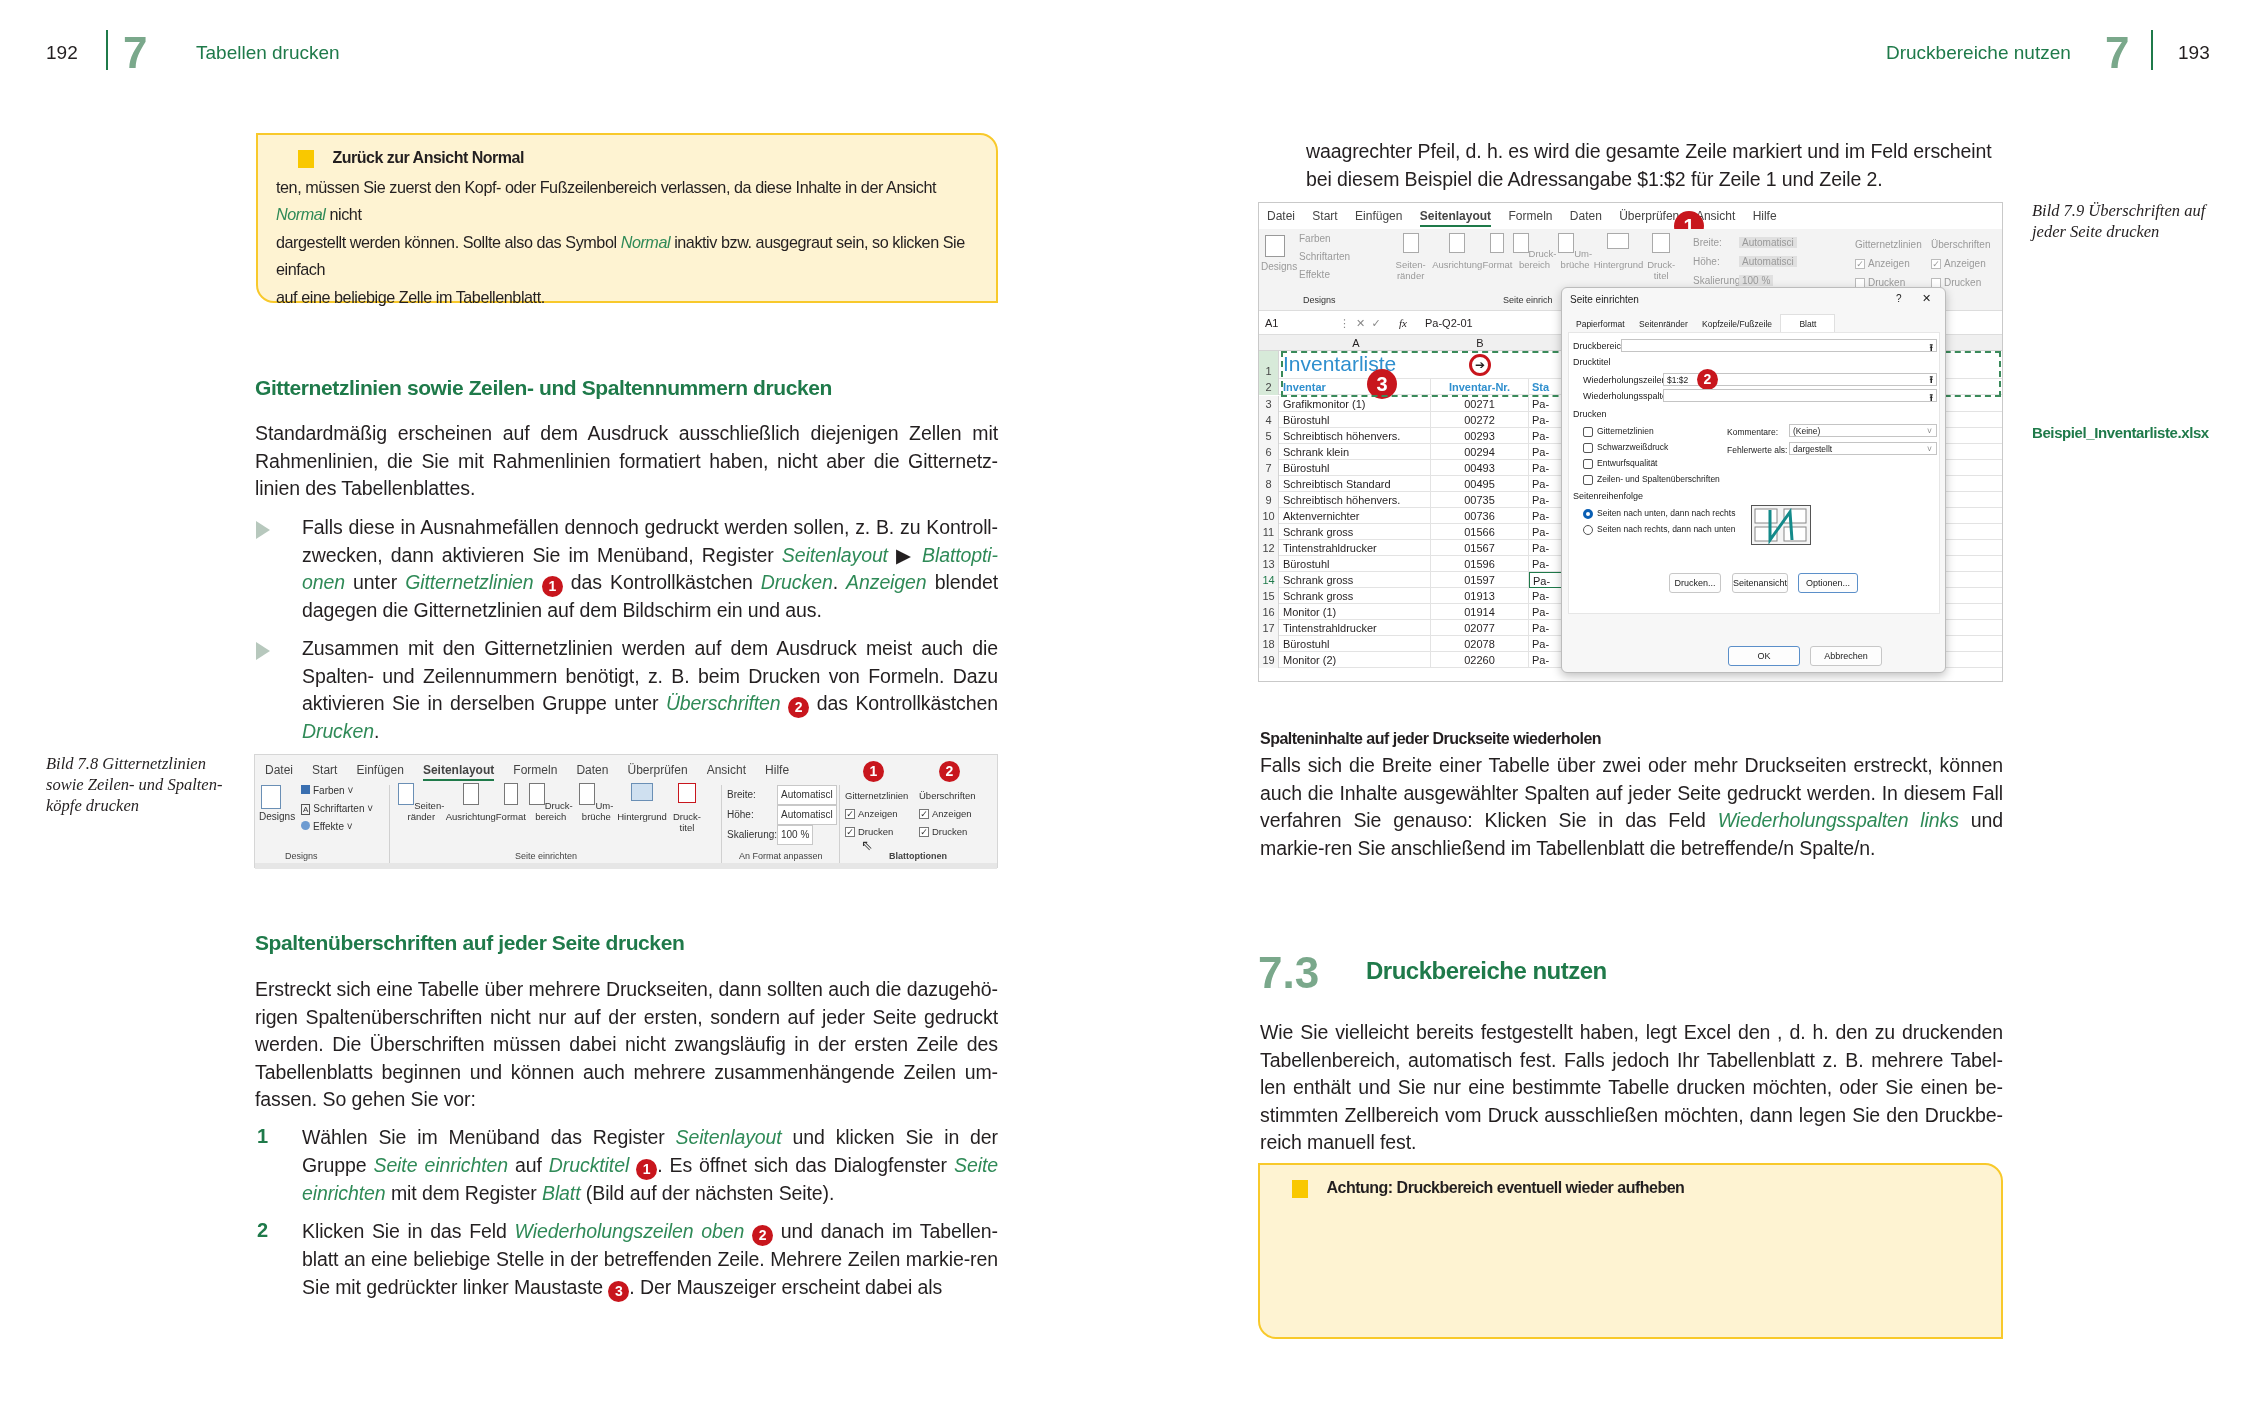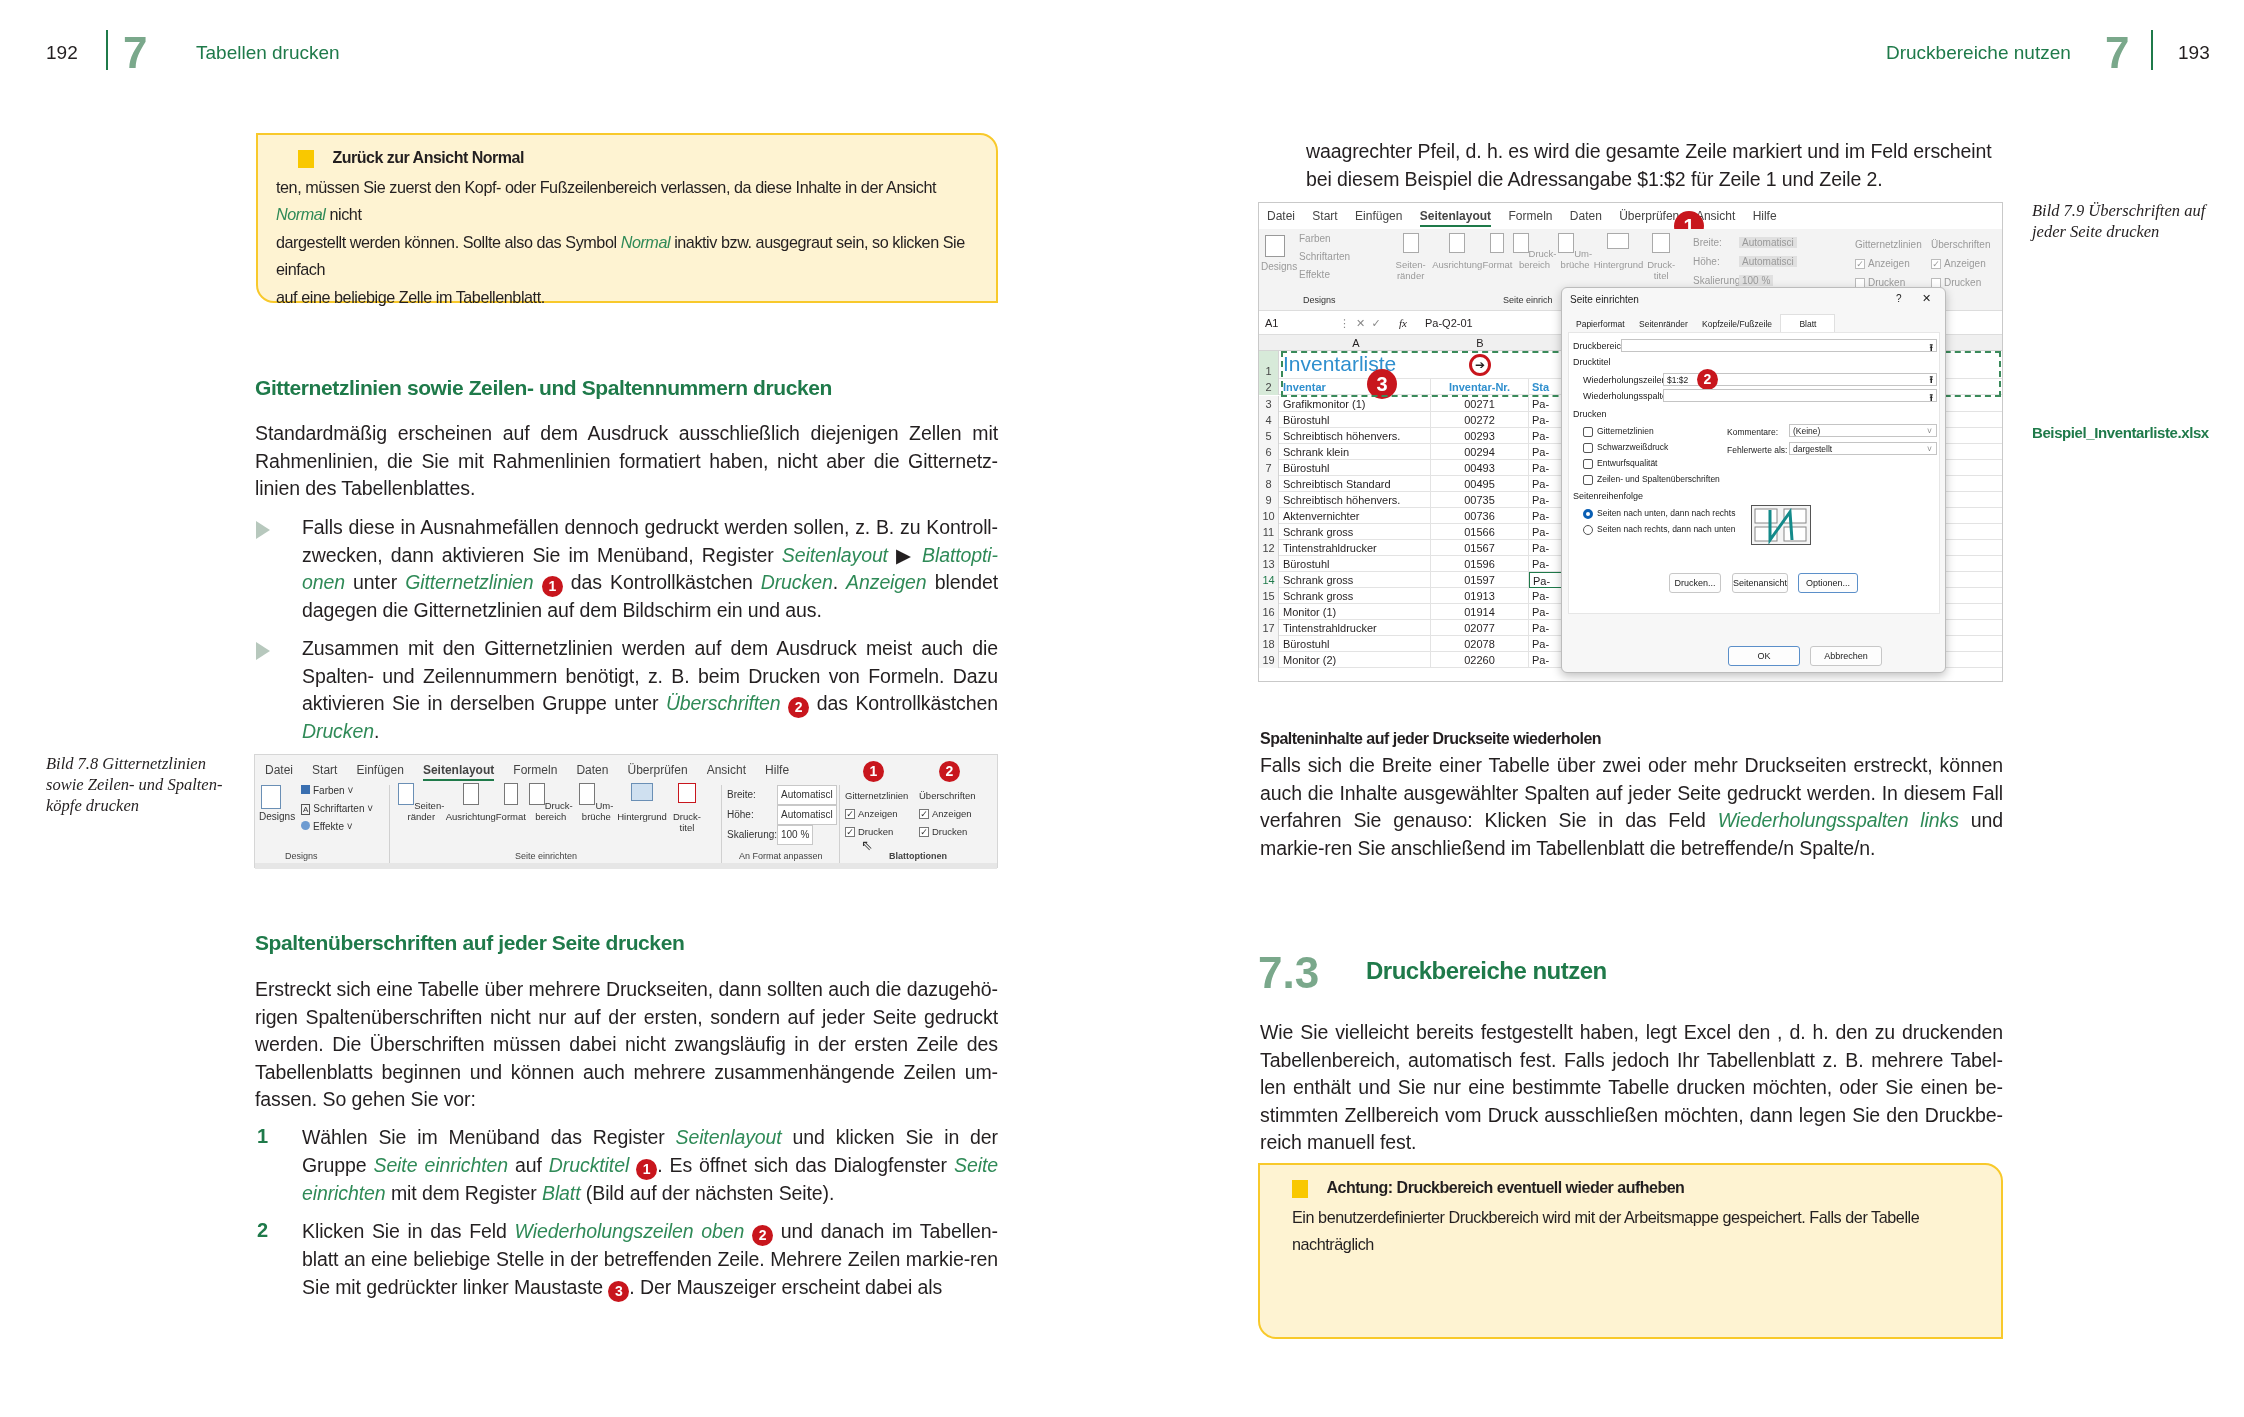--- a/index.html
+++ b/index.html
@@ -417,16 +417,15 @@
   <div class="abs" style="left:1258px;top:948px;font-size:44px;font-weight:bold;color:#7aa88b;">7.3</div>
   <div class="abs" style="left:1366px;top:957px;font-size:24px;font-weight:bold;color:#1f7a4a;letter-spacing:-0.5px;">Druckbereiche nutzen</div>
   <div class="abs body" style="left:1260px;top:1019px;width:743px;">Wie Sie vielleicht bereits festgestellt haben, legt Excel den , d. h. den zu druckenden Tabellenbereich, automatisch fest. Falls jedoch Ihr Tabellenblatt z. B. mehrere Tabel-len enthält und Sie nur eine bestimmte Tabelle drucken möchten, oder Sie einen be-stimmten Zellbereich vom Druck ausschließen möchten, dann legen Sie den Druckbe-reich manuell fest.</div>
 
   <div class="abs note" style="left:1258px;top:1163px;width:745px;height:176px;padding:14px 18px 0 32px;">
     <div style="margin-bottom:6px;">
       <span class="note-sq"></span>
       <span class="note-title" style="margin-left:14px;">Achtung: Druckbereich eventuell wieder aufheben</span>
     </div>
     <div class="note-text">
-      <div>Ein benutzerdefinierter Druckbereich wird mit der Arbeitsmappe gespeichert. Falls der Tabelle nachträglich</div>
     </div>
   </div>
 </div>
 
 </body></html>

